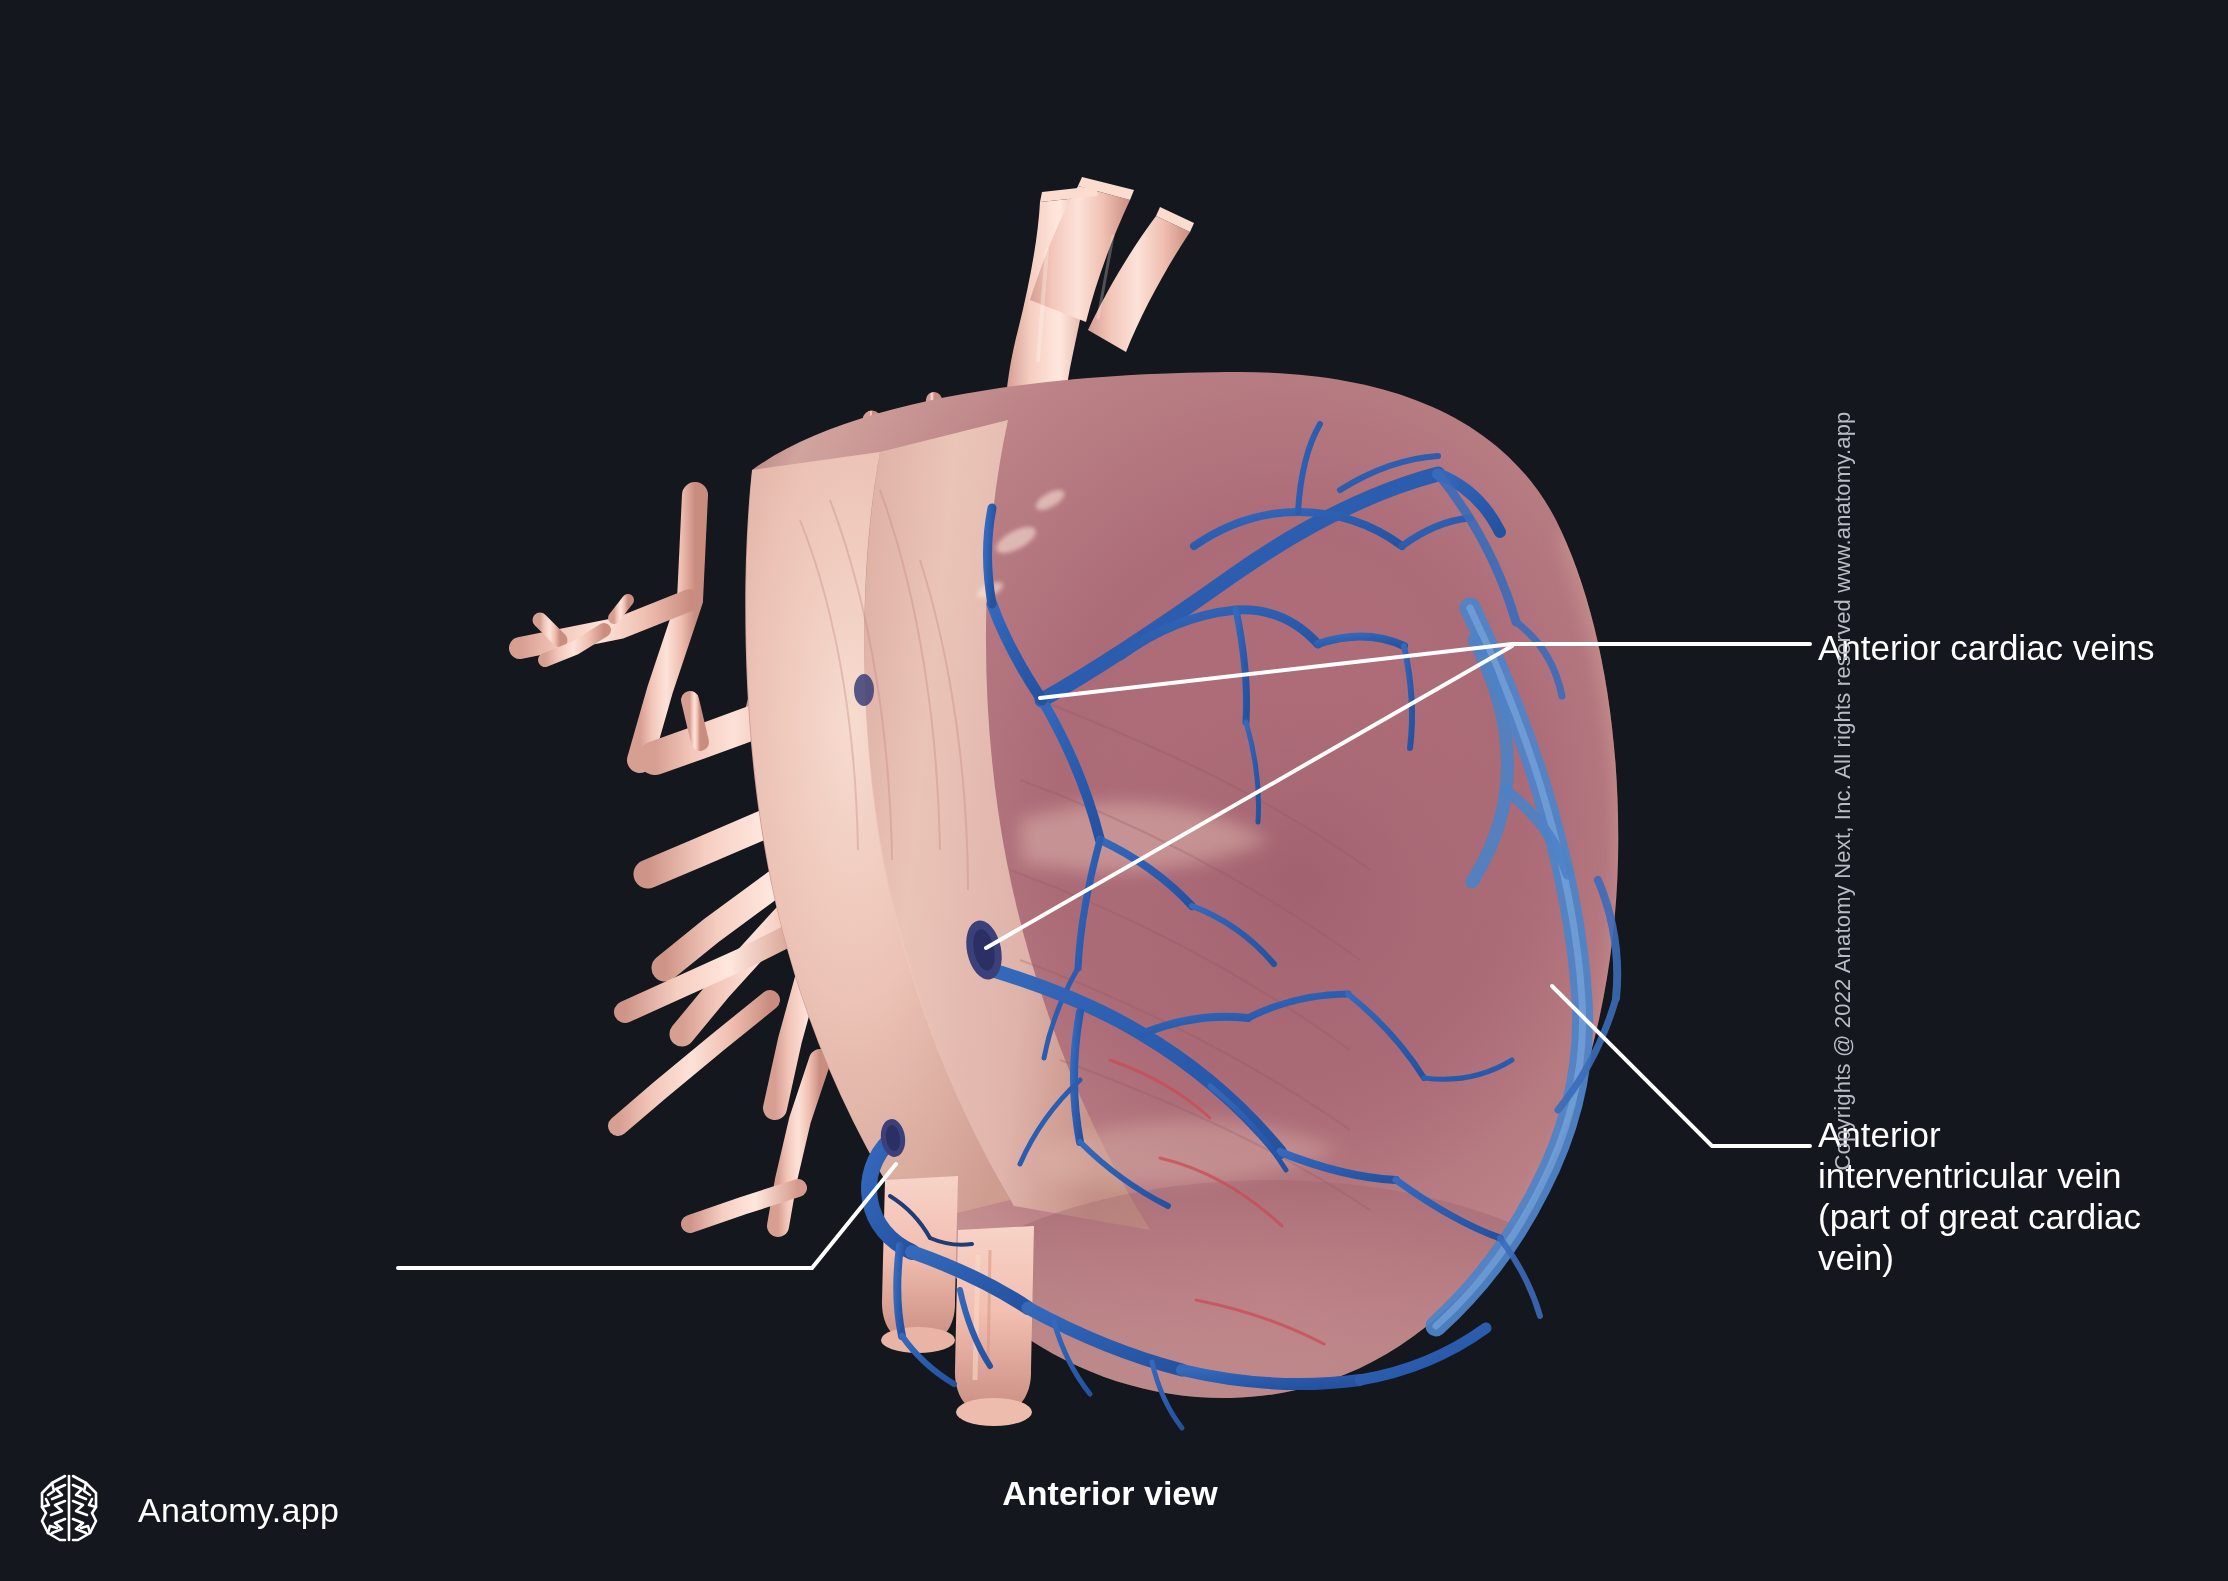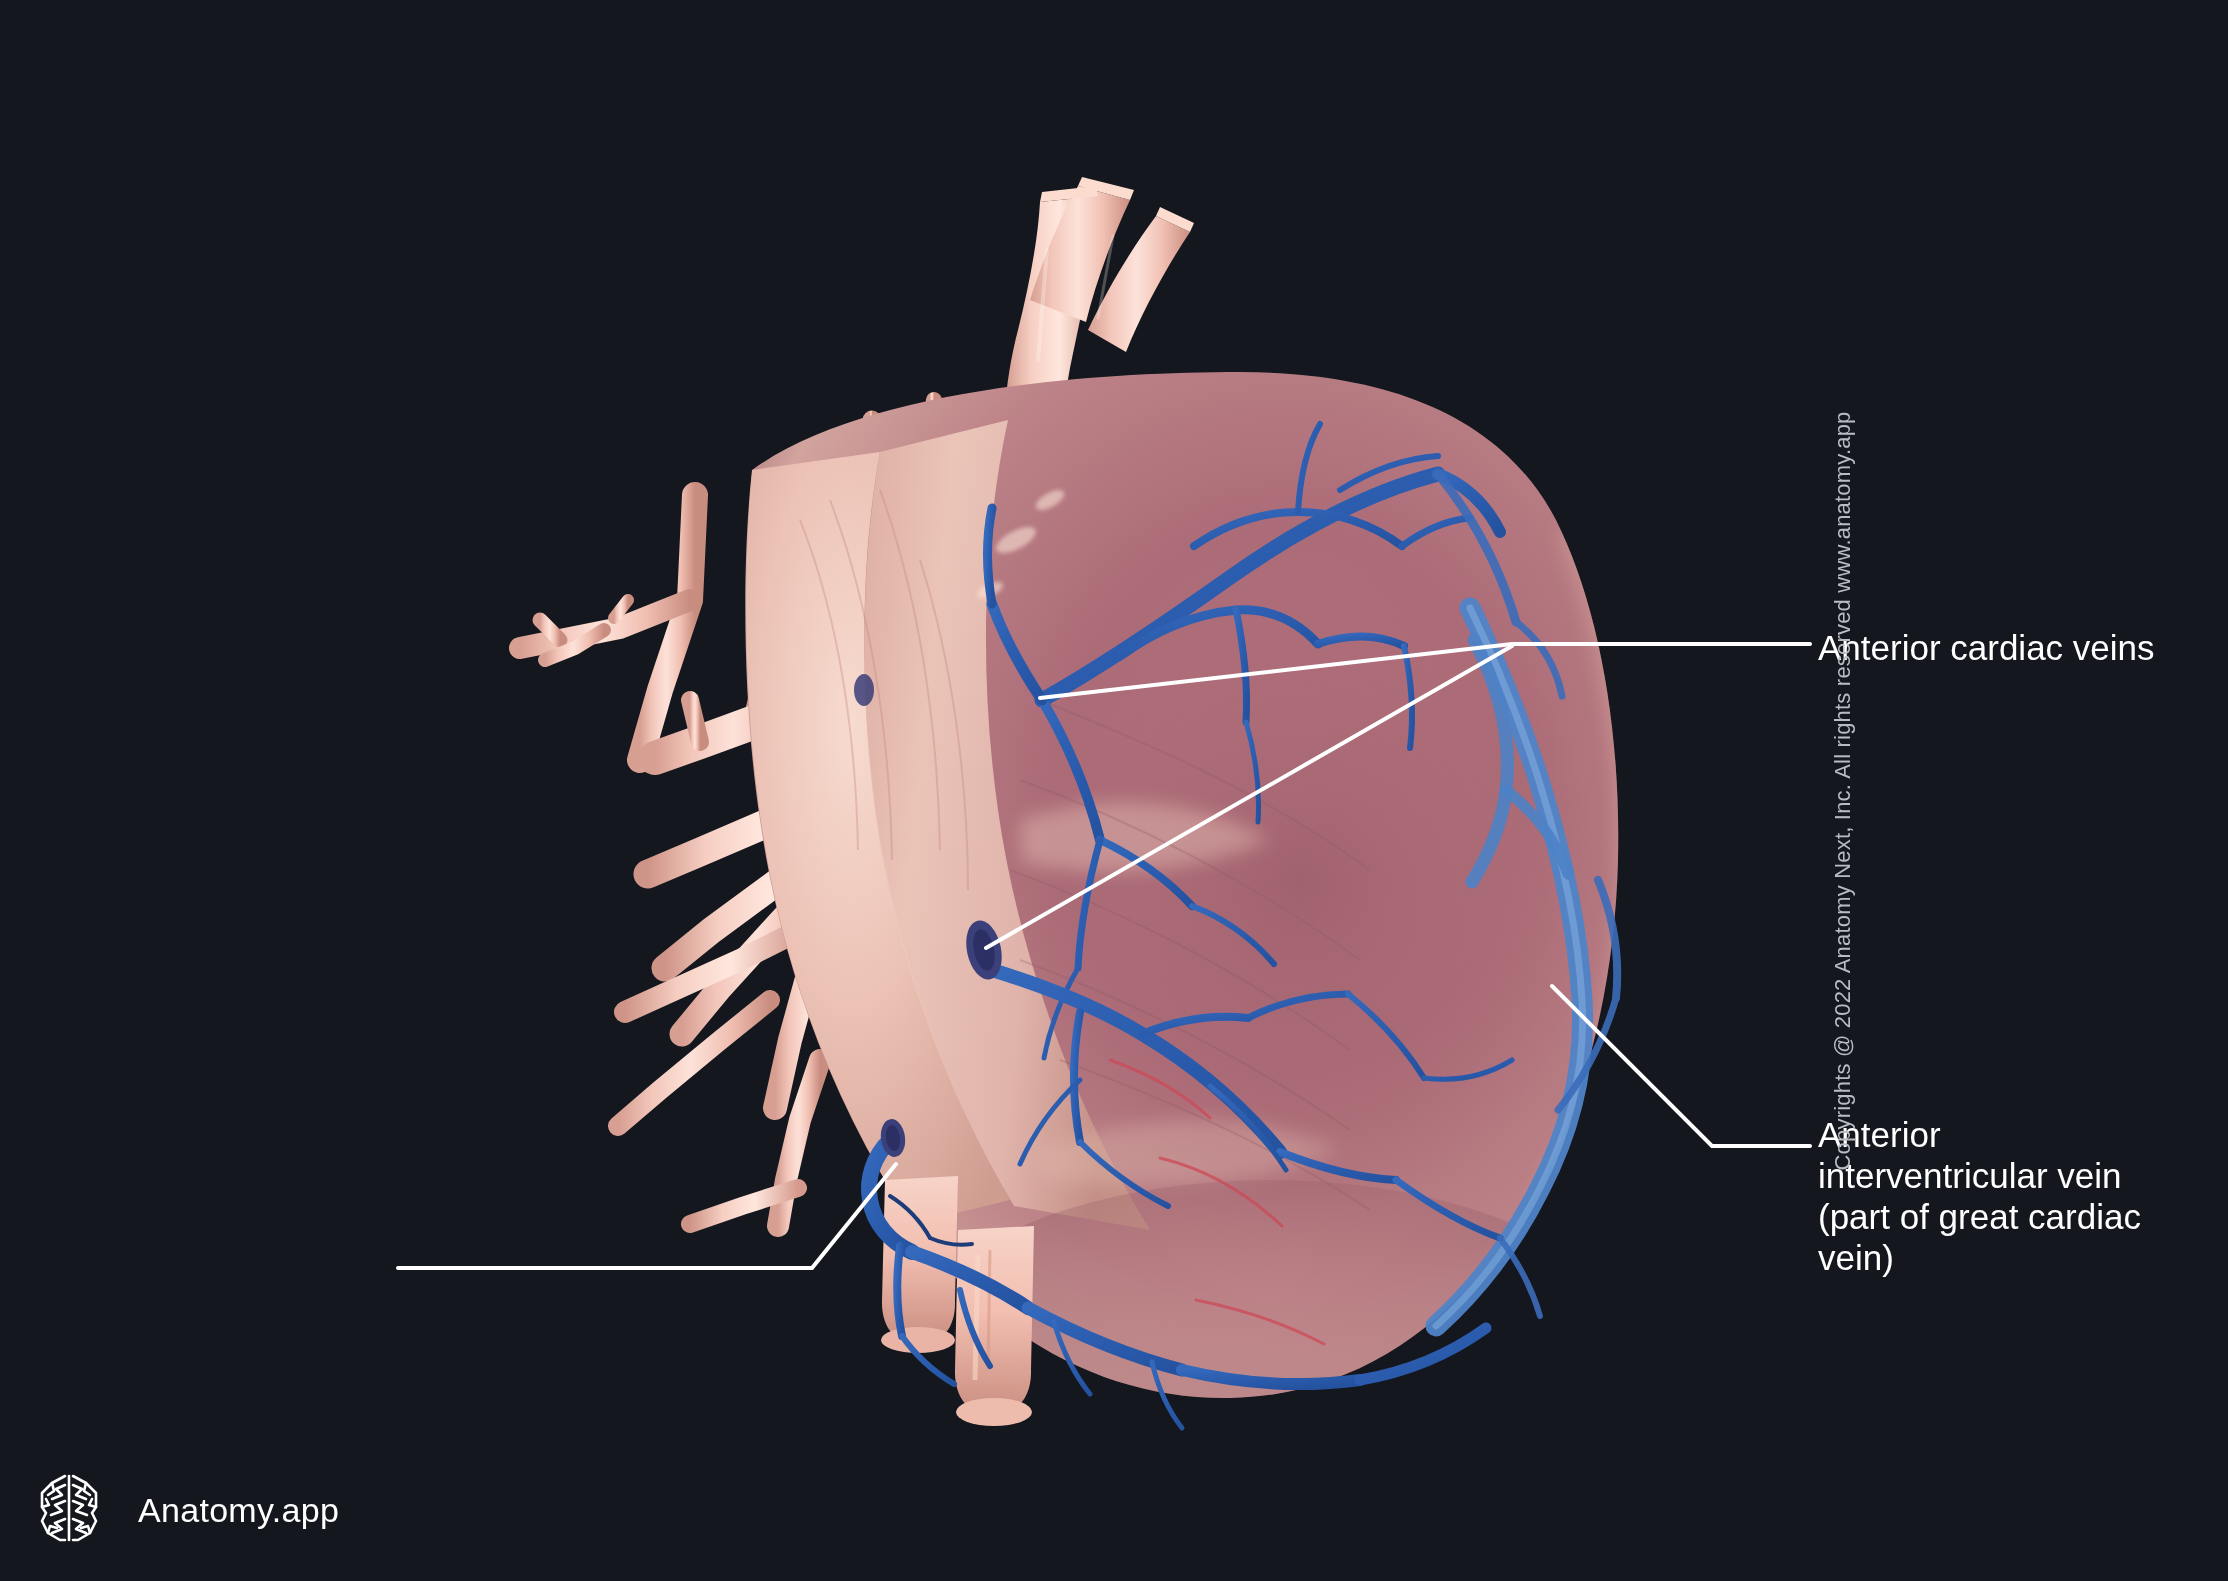--- a/index.html
+++ b/index.html
@@ -460,20 +460,21 @@
       <path d="M896 1164 L812 1268 L398 1268"></path>
     </g>
   </svg>
 
 
   <div class="label" id="label-anterior-cardiac-veins">Anterior cardiac veins</div>
 
   <div class="label" id="label-anterior-iv-vein">Anterior interventricular vein (part of great cardiac vein)</div>
 
 
+  <div id="view-caption">Anterior view</div>
 
   <div id="copyright">Copyrights @ 2022 Anatomy Next, Inc. All rights reserved www.anatomy.app</div>
 
   <div id="brand">
     <span>
       <svg width="66" height="74" viewBox="0 0 66 74" xmlns="http://www.w3.org/2000/svg" fill="none" stroke="#ffffff" stroke-width="2.6" stroke-linecap="round" stroke-linejoin="round">
 
         <line x1="33" y1="5" x2="33" y2="69"></line>
 
         <path d="M29 5 L16 12 L6 22 L6 36 L10 42 L6 50 L12 62 L24 69 L29 69"></path>

